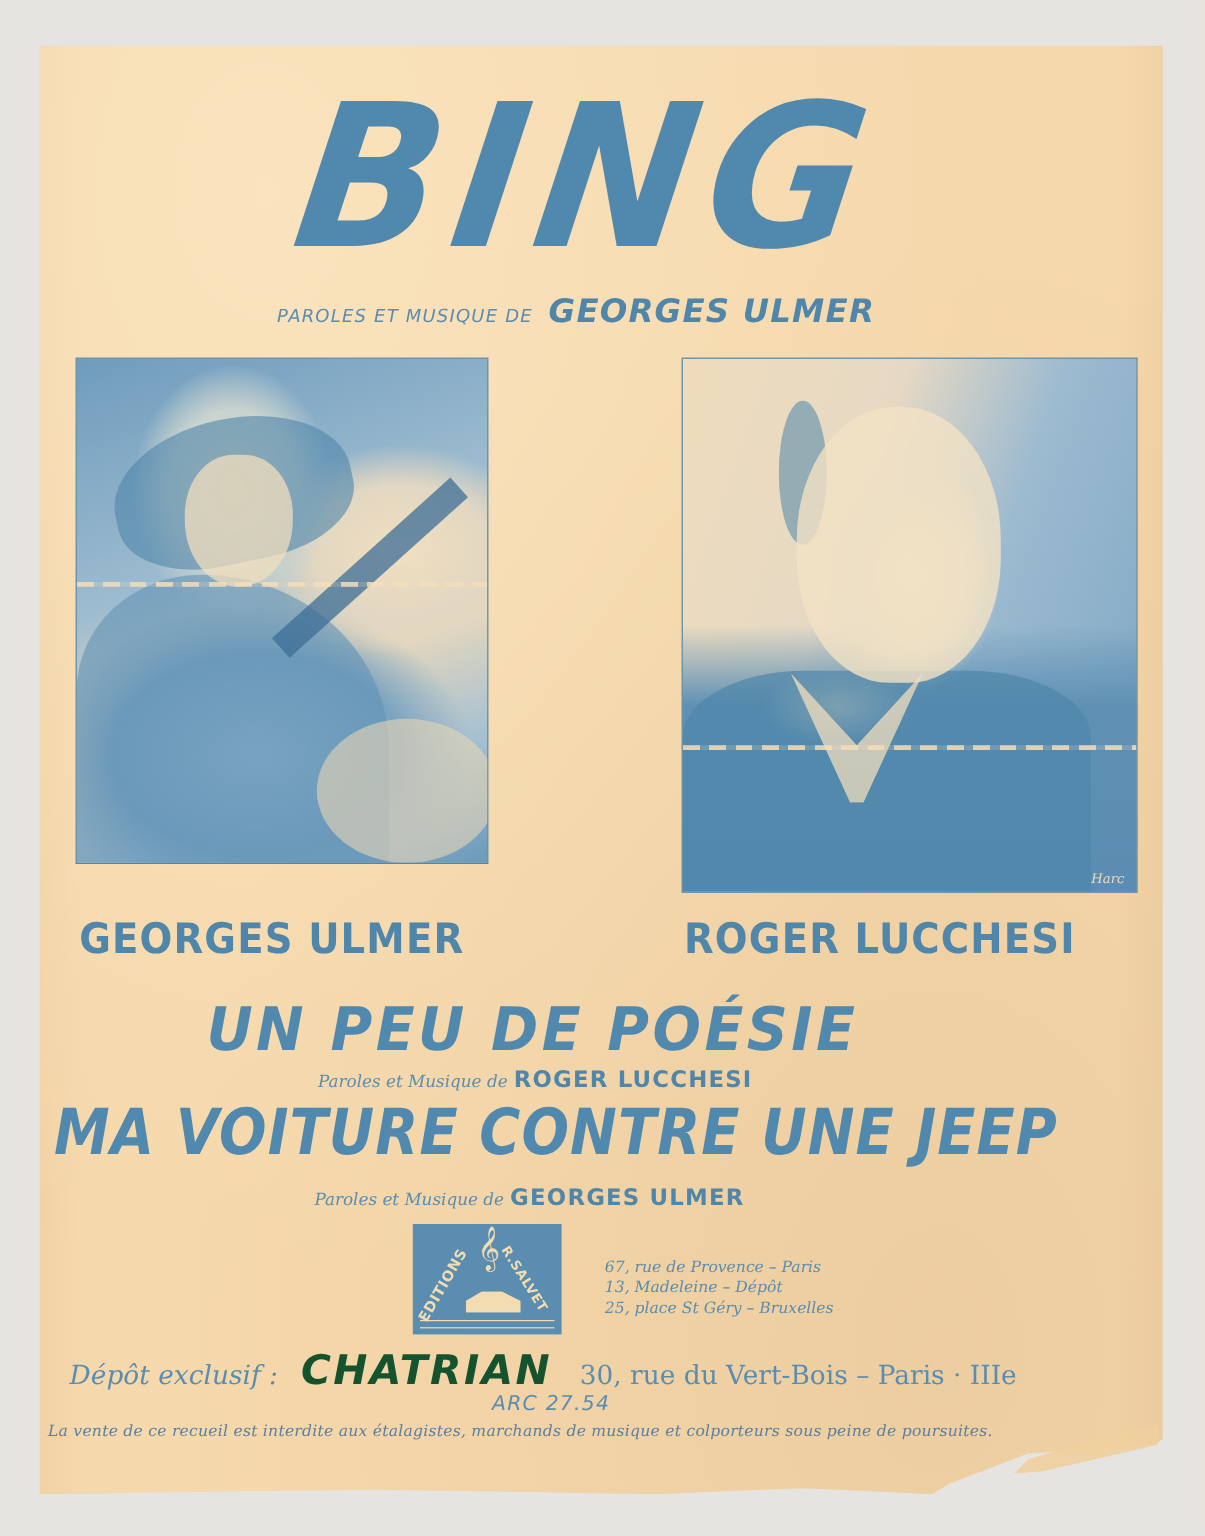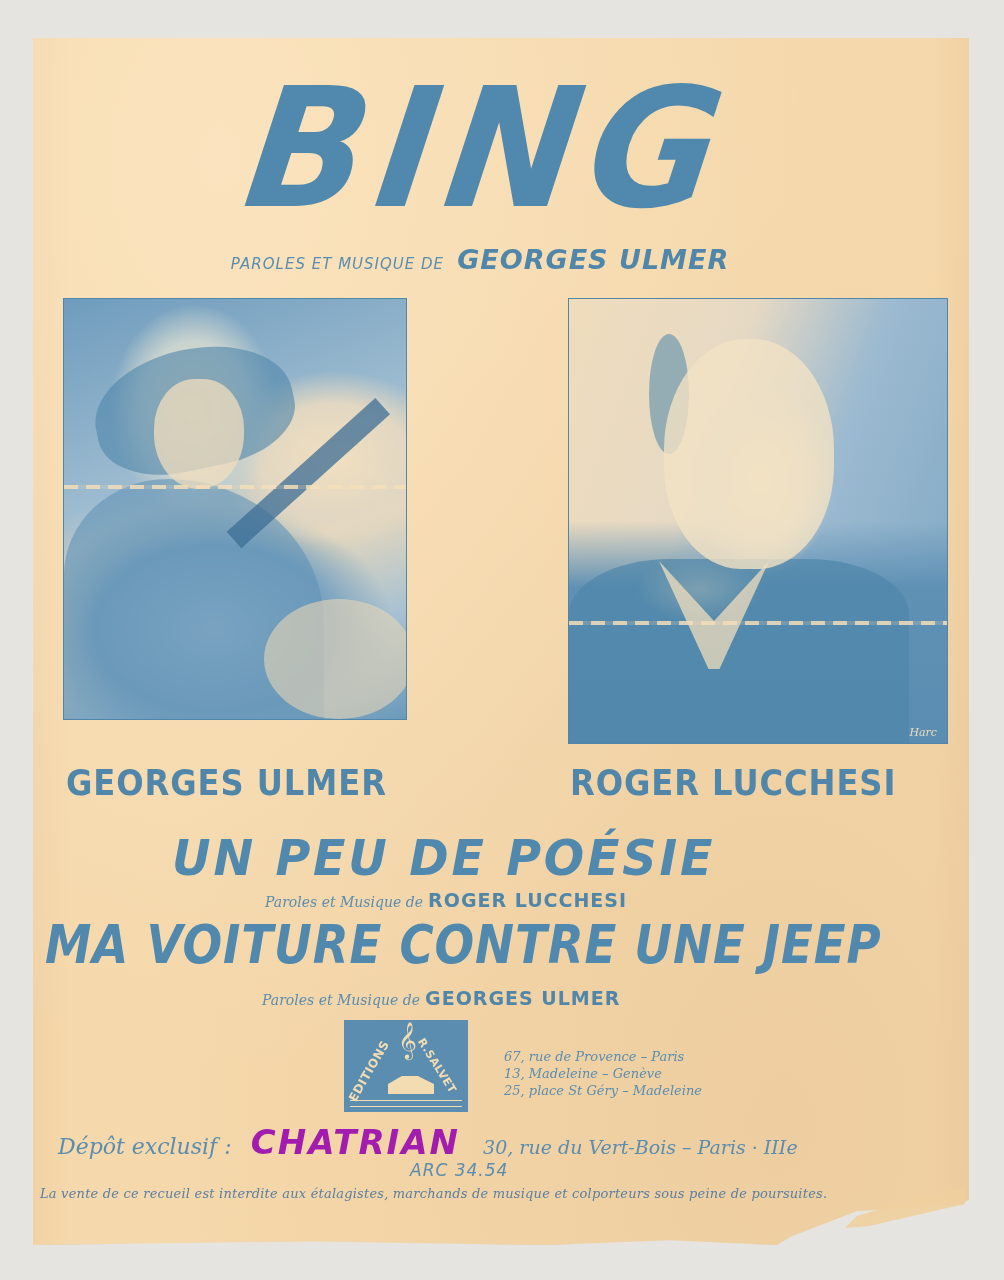--- a/index.html
+++ b/index.html
@@ -328,27 +328,26 @@
       font-style: italic;
       font-size: 22px;
       color: #5a8db0;
     }
     .depot .brand {
       font-family: "DejaVu Sans", sans-serif;
       font-weight: bold;
       font-style: oblique;
       font-size: 34px;
       letter-spacing: 2px;
-      color: #a21caf;
+      color: #14532d;
       margin: 0 18px 0 14px;
     }
     .depot .addr {
       font-family: "DejaVu Serif", serif;
-      font-style: italic;
-      font-size: 19px;
+      font-size: 22px;
       color: #5a8db0;
     }
     .arc-code {
       position: absolute;
       left: 410px;
       top: 1160px;
       font-family: "DejaVu Sans", sans-serif;
       font-style: oblique;
       font-size: 17px;
       letter-spacing: 1px;
@@ -416,24 +415,24 @@
 <div class="logo">
   <span class="logo-text-editions">EDITIONS</span>
   <span class="logo-clef">𝄞</span>
   <span class="logo-text-salvet">R.SALVET</span>
   <div class="logo-house"></div>
   <div class="logo-lines"></div>
 </div>
 
 <div class="addresses">
   <div>67, rue de Provence – Paris</div>
-  <div>13, Madeleine – Genève</div>
-  <div>25, place St Géry – Madeleine</div>
+  <div>13, Madeleine – Dépôt</div>
+  <div>25, place St Géry – Bruxelles</div>
 </div>
 
 <div class="depot">
   <span class="script">Dépôt exclusif :</span>
   <span class="brand">CHATRIAN</span>
   <span class="addr">30, rue du Vert-Bois – Paris · IIIe</span>
 </div>
-<div class="arc-code">ARC 34.54</div>
+<div class="arc-code">ARC 27.54</div>
 
 <div class="legal">La vente de ce recueil est interdite aux étalagistes, marchands de musique et colporteurs sous peine de poursuites.</div>
 
 </body></html>

